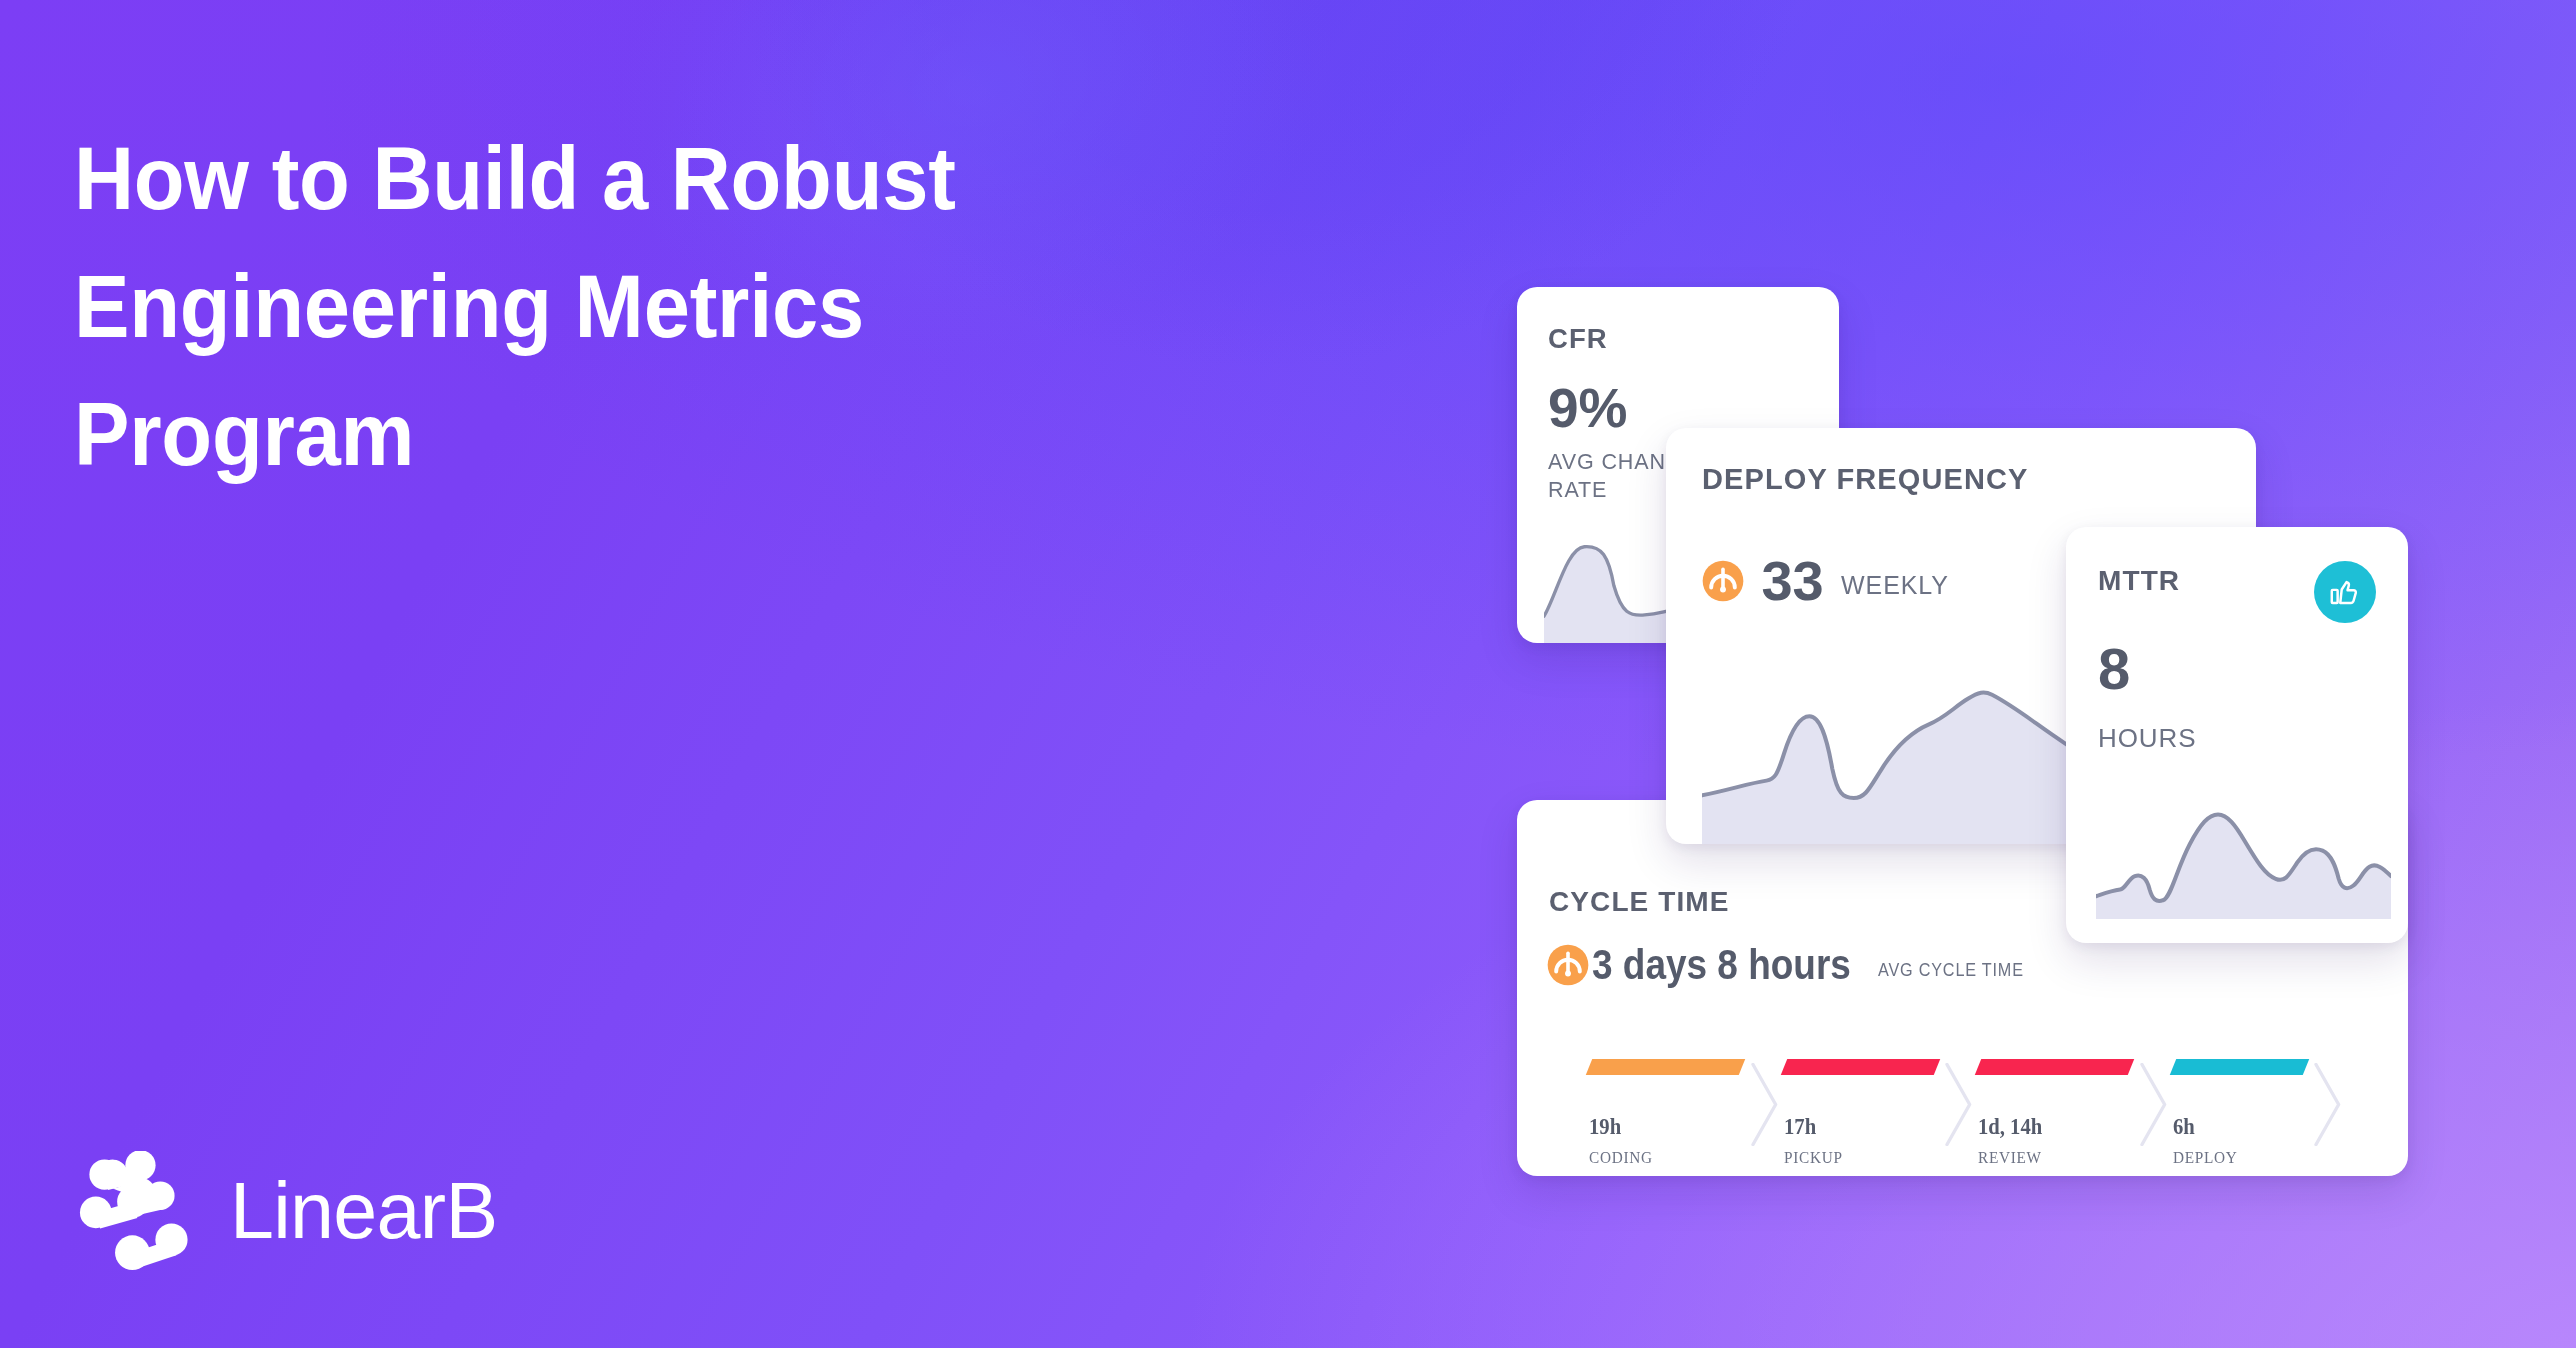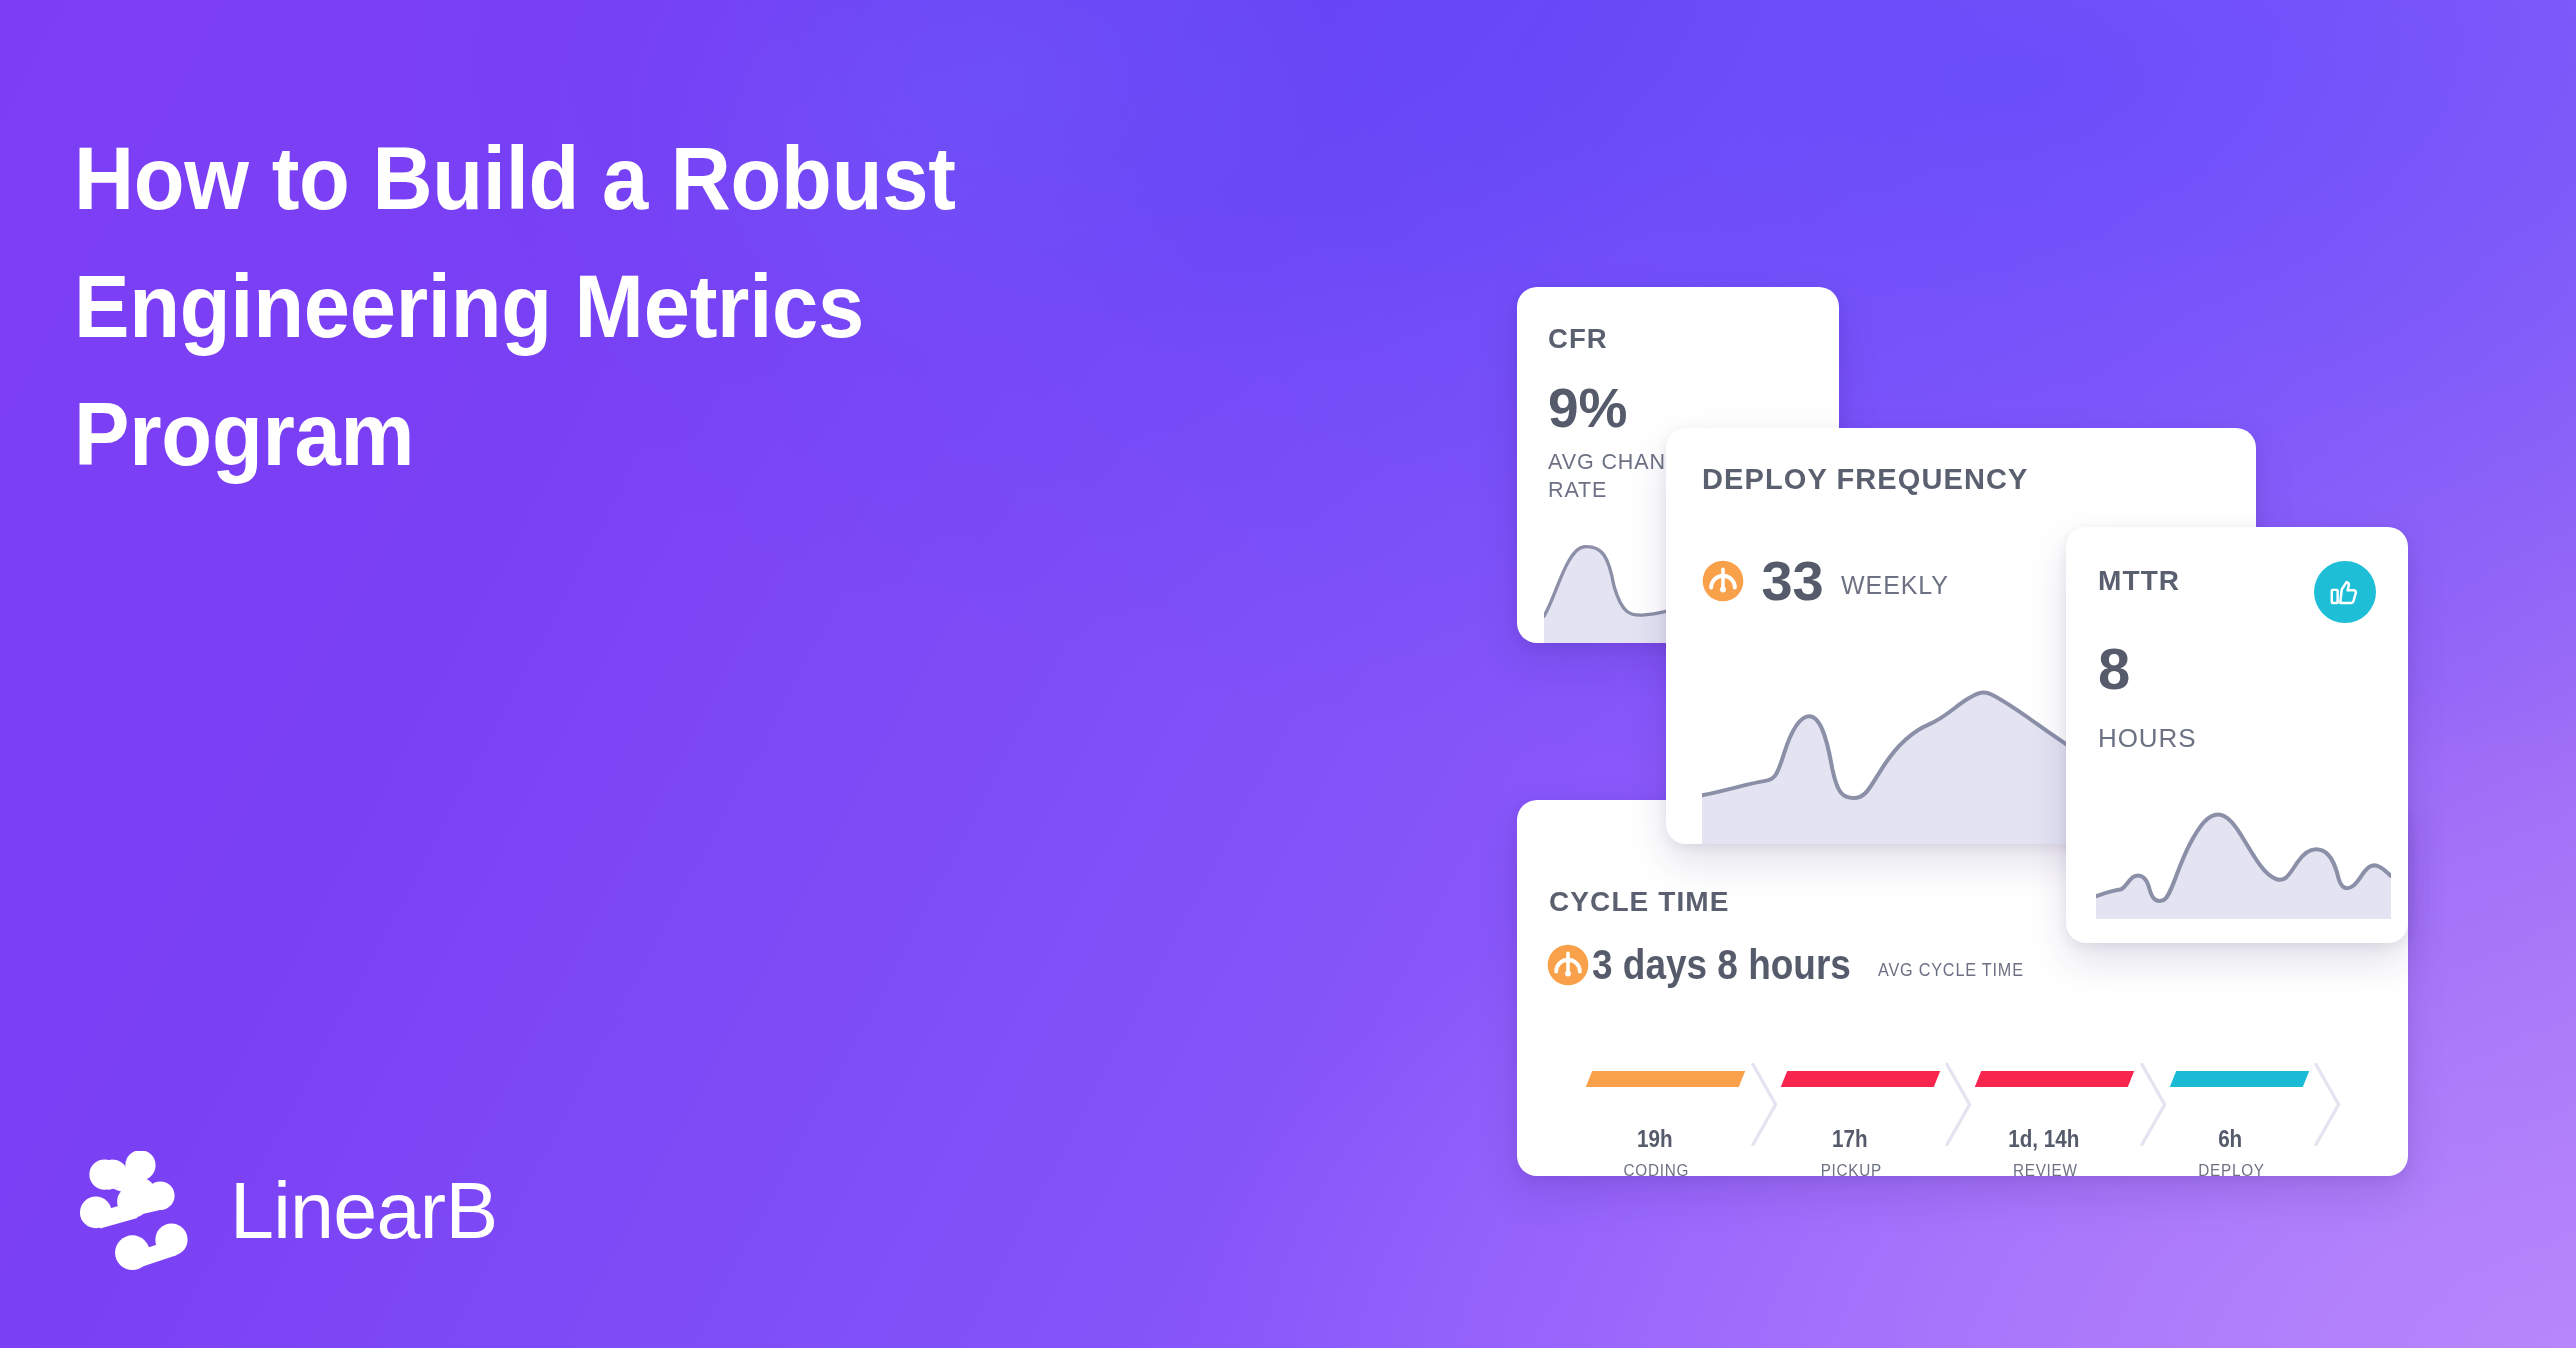--- a/index.html
+++ b/index.html
@@ -86,28 +86,28 @@
   #card-mttr .card-title{left:32px;top:38px;font-size:28px;}
   #card-mttr .big-val{position:absolute;left:32px;top:113px;font-size:58px;line-height:1;}
   #card-mttr .sub-label{position:absolute;left:32px;top:196px;font-size:26px;}
   #card-mttr .spark{position:absolute;left:29.5px;bottom:24px;width:295px;height:134px;}
   .thumb-badge{
     position:absolute;right:32px;top:34px;width:62px;height:62px;border-radius:50%;
     background:#1ebfd6;display:flex;align-items:center;justify-content:center;
   }
 
   
-  #card-ct{left:1517px;top:800px;width:891px;height:376px;z-index:0;text-align:center;}
+  #card-ct{left:1517px;top:800px;width:891px;height:376px;z-index:0;}
   #card-ct .card-title{left:32px;top:86px;font-size:28px;}
   #card-ct .ct-row{position:absolute;left:29.5px;top:144px;display:flex;align-items:center;gap:3px;}
   #card-ct .ct-val{color:#555b6b;font-weight:700;font-size:42px;line-height:1;transform:scaleX(0.88);transform-origin:left center;}
   #card-ct .ct-cap{color:#6c7284;font-size:18px;letter-spacing:0.9px;transform:scaleX(0.9) translateY(5.4px);transform-origin:left center;margin-left:-10.7px;}
 
   .stages{position:absolute;left:72px;top:259px;width:778px;height:87px;}
-  .stage-col{position:absolute;top:12px;}
+  .stage-col{position:absolute;top:0;font-family:Liberation Serif, serif;}
   .stage-bar{height:16px;}
   .stage-skew{transform:skewX(-22deg);}
   .stage-time{color:#555b6b;font-weight:700;font-size:24px;margin-top:38px;transform:scaleX(0.86);transform-origin:left top;white-space:nowrap;}
   .stage-name{color:#6c7284;font-size:17.4px;letter-spacing:0.8px;margin-top:6.7px;transform:scaleX(0.88);transform-origin:left top;white-space:nowrap;}
   .chev{position:absolute;top:4px;width:32px;height:83px;}
 
   .gauge{width:42px;height:42px;display:block;}
 </style>
 </head>
 <body>

